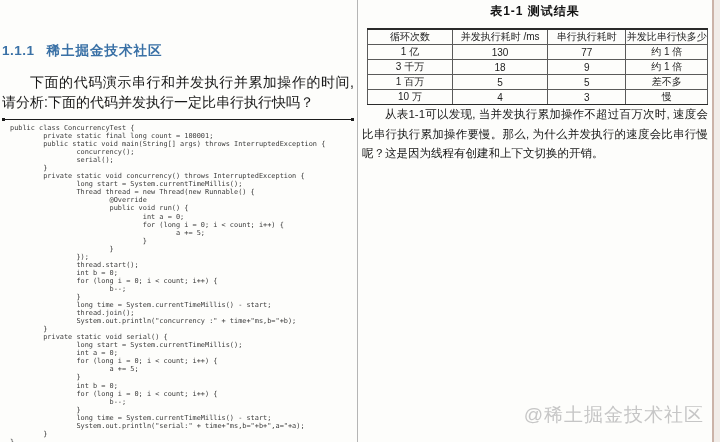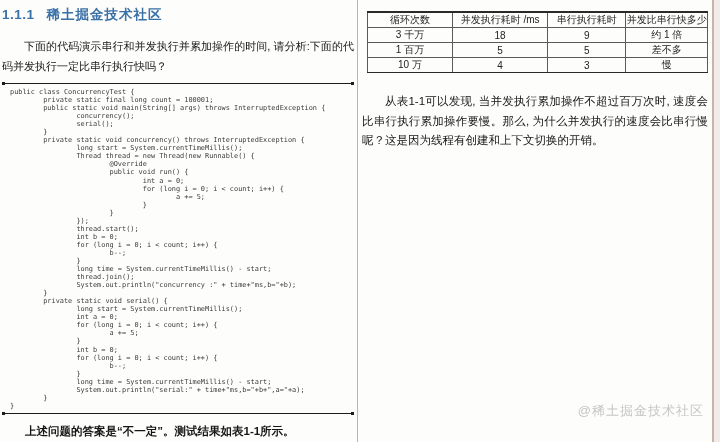--- a/index.html
+++ b/index.html
@@ -23,27 +23,27 @@
   .page-edge-outside {
     position: absolute; left: 714px; top: 0; width: 6px; height: 442px;
     background: #f1ece8;
   }
 
   
   .left-col { position: absolute; left: 2px; top: 6px; width: 352px; }
   .section-heading {
     color: var(--heading-blue, #3a71a6);
     font-size: 13.5px; font-weight: bold;
-    display: flex; align-items: baseline;
+    display: flex; align-items: baseline; margin-top: 36px;
   }
   .section-heading .num { letter-spacing: 0.5px; }
   .section-heading .ttl { margin-left: 12px; letter-spacing: 1px; }
   .intro {
     margin-top: 13px;
-    font-size: 11px; line-height: 19.5px;
+    font-size: 14px; line-height: 19.5px;
     text-indent: 2em; text-align: justify;
     color: #161616;
   }
   .rule {
     position: relative; height: 1px; background: var(--rule, #1c1c1c);
   }
   .rule::before, .rule::after {
     content: ""; position: absolute; top: -1px; width: 3px; height: 3px;
     background: var(--rule, #1c1c1c);
   }
@@ -76,29 +76,29 @@
   }
   table.results th, table.results td {
     border: 1px solid #5a5a5a;
     text-align: center; vertical-align: middle;
     padding: 0; height: 12.6px; font-weight: normal;
     overflow: hidden; white-space: nowrap;
   }
   table.results thead th { border-top: 2.5px solid #2a2a2a; height: 13px; }
   table.results tr:last-child td { border-bottom: 1.5px solid #2a2a2a; }
   .analysis {
-    margin: 19px 0 0 2px; width: 346px;
+    margin: 0 0 0 2px; width: 346px;
     font-size: 11.5px; line-height: 19.5px;
     text-indent: 2em; text-align: justify; color: #161616;
   }
 
   
   .watermark {
-    position: absolute; right: 16px; bottom: 22px;
-    font-size: 13px; color: var(--watermark, #c6c6c6);
+    position: absolute; right: 16px; bottom: 14px;
+    font-size: 19px; color: var(--watermark, #c6c6c6);
     letter-spacing: 1px;
   }
 </style>
 </head>
 <body>
 
 <div>
 
   <div class="left-col">
     <div class="section-heading">
@@ -150,38 +150,45 @@
         }
 }</pre>
     <div class="rule rule-bottom"></div>
 
     <p class="answer">上述问题的答案是“不一定”。测试结果如表1-1所示。</p>
   </div>
 
   <div class="col-divider"></div>
 
   <div class="right-col">
+    <div class="table-caption">表1-1  测试结果</div>
 
     <table class="results">
       <colgroup>
         <col style="width:25%">
           <col style="width:28%">
           <col style="width:23%">
           <col style="width:24%">
       </colgroup>
       <thead>
         <tr>
             <th>循环次数</th>
             <th>并发执行耗时 /ms</th>
             <th>串行执行耗时</th>
             <th>并发比串行快多少</th>
           </tr>
       </thead>
       <tbody>
           <tr>
+            <td>1 亿</td>
+            <td>130</td>
+            <td>77</td>
+            <td>约 1 倍</td>
+          </tr>
+          <tr>
             <td>3 千万</td>
             <td>18</td>
             <td>9</td>
             <td>约 1 倍</td>
           </tr>
           <tr>
             <td>1 百万</td>
             <td>5</td>
             <td>5</td>
             <td>差不多</td>

